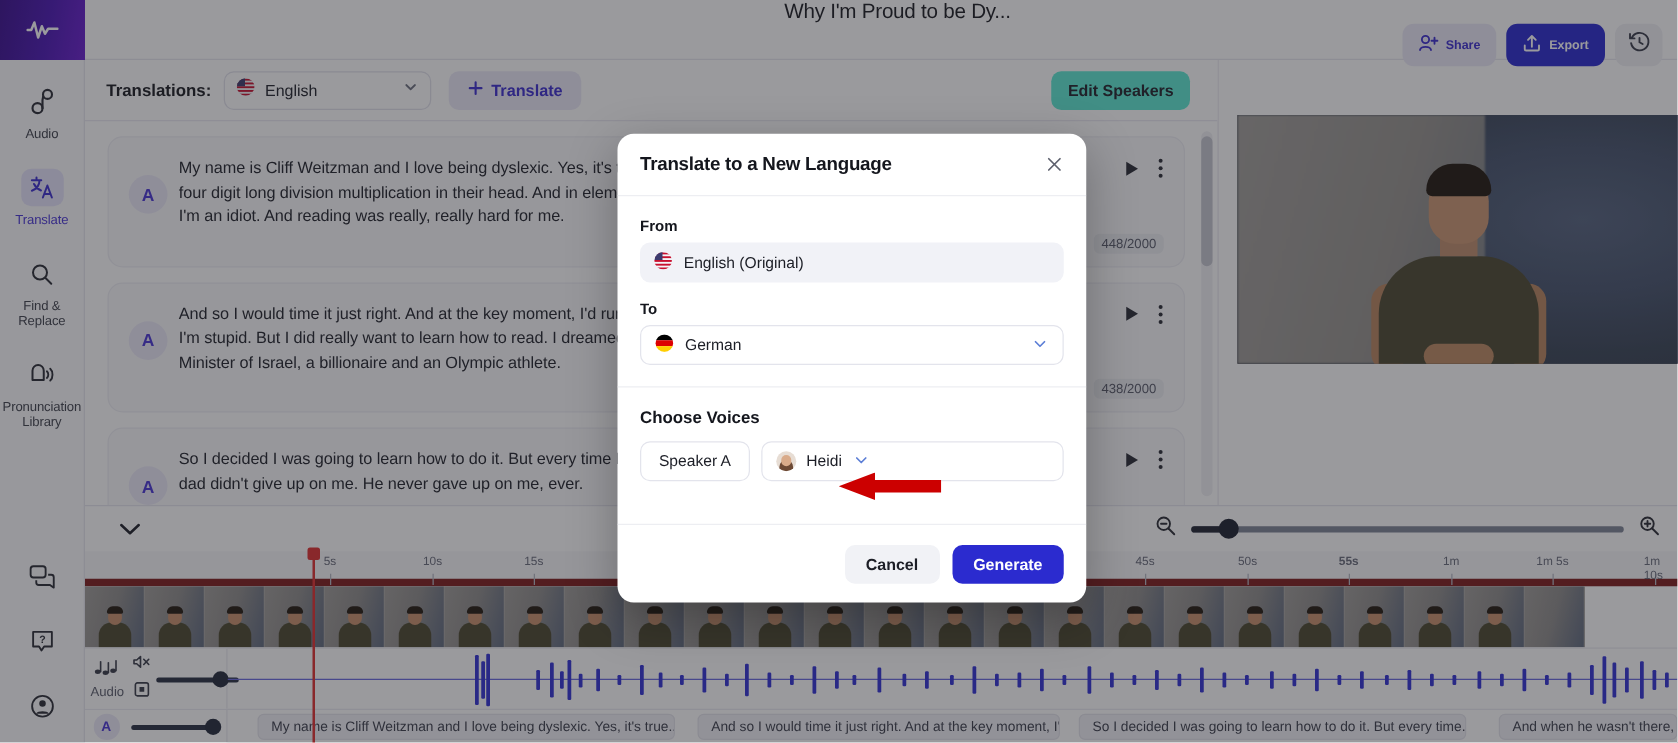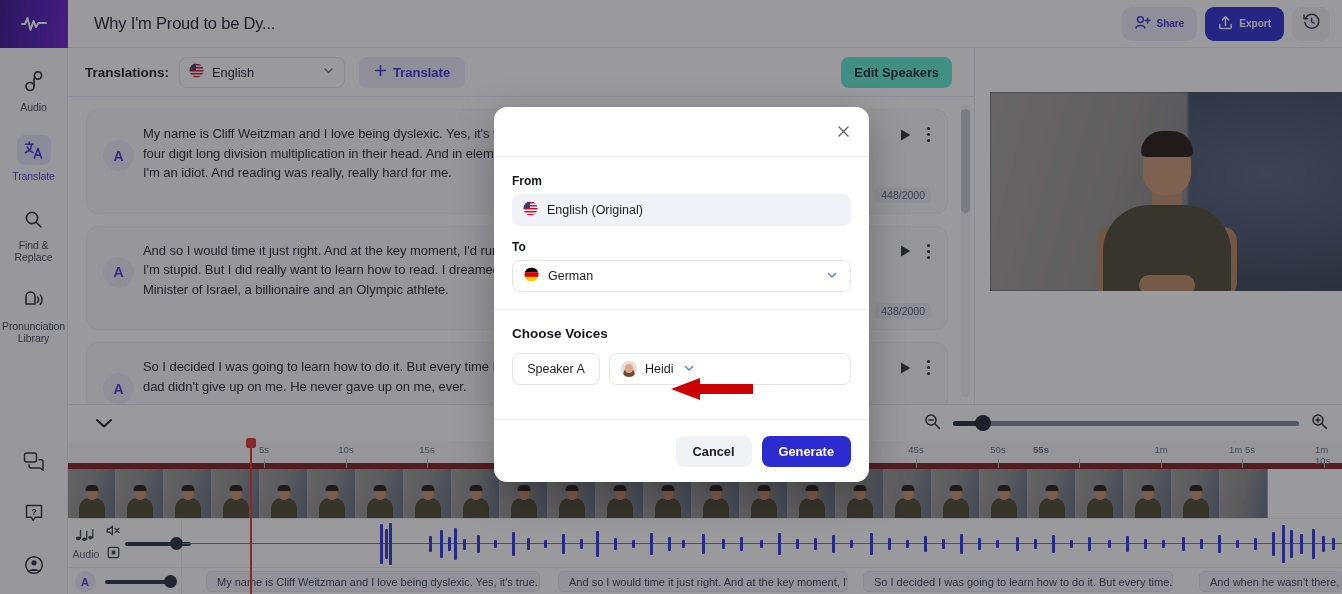--- a/index.html
+++ b/index.html
@@ -47,21 +47,21 @@
   #rail-bottom {
     position: absolute; bottom: 14px; left: 0; width: 68px;
     display: flex; flex-direction: column; align-items: center; gap: 22px;
   }
   .rail-b-ic { width: 30px; height: 30px; display:flex; align-items:center; justify-content:center; cursor:pointer; }
 
   
   #header {
     position: absolute; left: 68px; top: 0; width: 1274px; height: 48px;
     background: #ffffff; border-bottom: 1px solid #e8e8ef;
-    display: flex; align-items: center; z-index: 4;
+    display: flex; align-items: center; z-index: 4; flex-direction: column;
   }
   #doc-title {
     margin-left: 26px; font-size: 16.5px; color: #1b1c22; font-weight: 400;
     letter-spacing: -0.2px;
   }
   #header-right {
     margin-left: auto; margin-right: 12px; display: flex; align-items: center; gap: 8px;
   }
   .hbtn {
     height: 34px; border-radius: 9px; display: flex; align-items: center; gap: 6px;
@@ -573,21 +573,21 @@
         <div class="tick-lbl" style="left: 604px;">30s</div>
         <div class="tick" style="left: 685px;"></div>
         <div class="tick-lbl" style="left: 685px;">35s</div>
         <div class="tick" style="left: 767px;"></div>
         <div class="tick-lbl" style="left: 767px;">40s</div>
         <div class="tick" style="left: 848px;"></div>
         <div class="tick-lbl" style="left: 848px;">45s</div>
         <div class="tick" style="left: 930px;"></div>
         <div class="tick-lbl" style="left: 930px;">50s</div>
         <div class="tick" style="left: 1011px;"></div>
-        <div class="tick-lbl" style="left: 973px; font-weight: bold;">55s</div>
+        <div class="tick-lbl" style="left: 1011px; font-weight: bold;">55s</div>
         <div class="tick" style="left: 1093px;"></div>
         <div class="tick-lbl" style="left: 1093px;">1m</div>
         <div class="tick" style="left: 1174px;"></div>
         <div class="tick-lbl" style="left: 1174px;">1m 5s</div>
         <div class="tick" style="left: 1256px;"></div>
         <div class="tick-lbl" style="left: 1256px;">1m 10s</div>
       </div>
 
   <div class="track-row" id="row-video">
     <div class="track-body">
@@ -885,20 +885,21 @@
 
   <div id="playhead">
     <div id="playhead-knob"></div>
   </div>
 </div>
 
 <div id="scrim"></div>
 
 <div id="modal">
   <div id="modal-head">
+    <span id="modal-title">Translate to a New Language</span>
     <span id="modal-close">
       <svg width="15" height="15" viewBox="0 0 15 15">
             <path d="M3 3 L12 12 M12 3 L3 12" stroke="#5e616e" stroke-width="1.4" stroke-linecap="round"></path>
           </svg>
     </span>
   </div>
 
   <div id="modal-body">
 
     <div class="fld-label">From</div>

